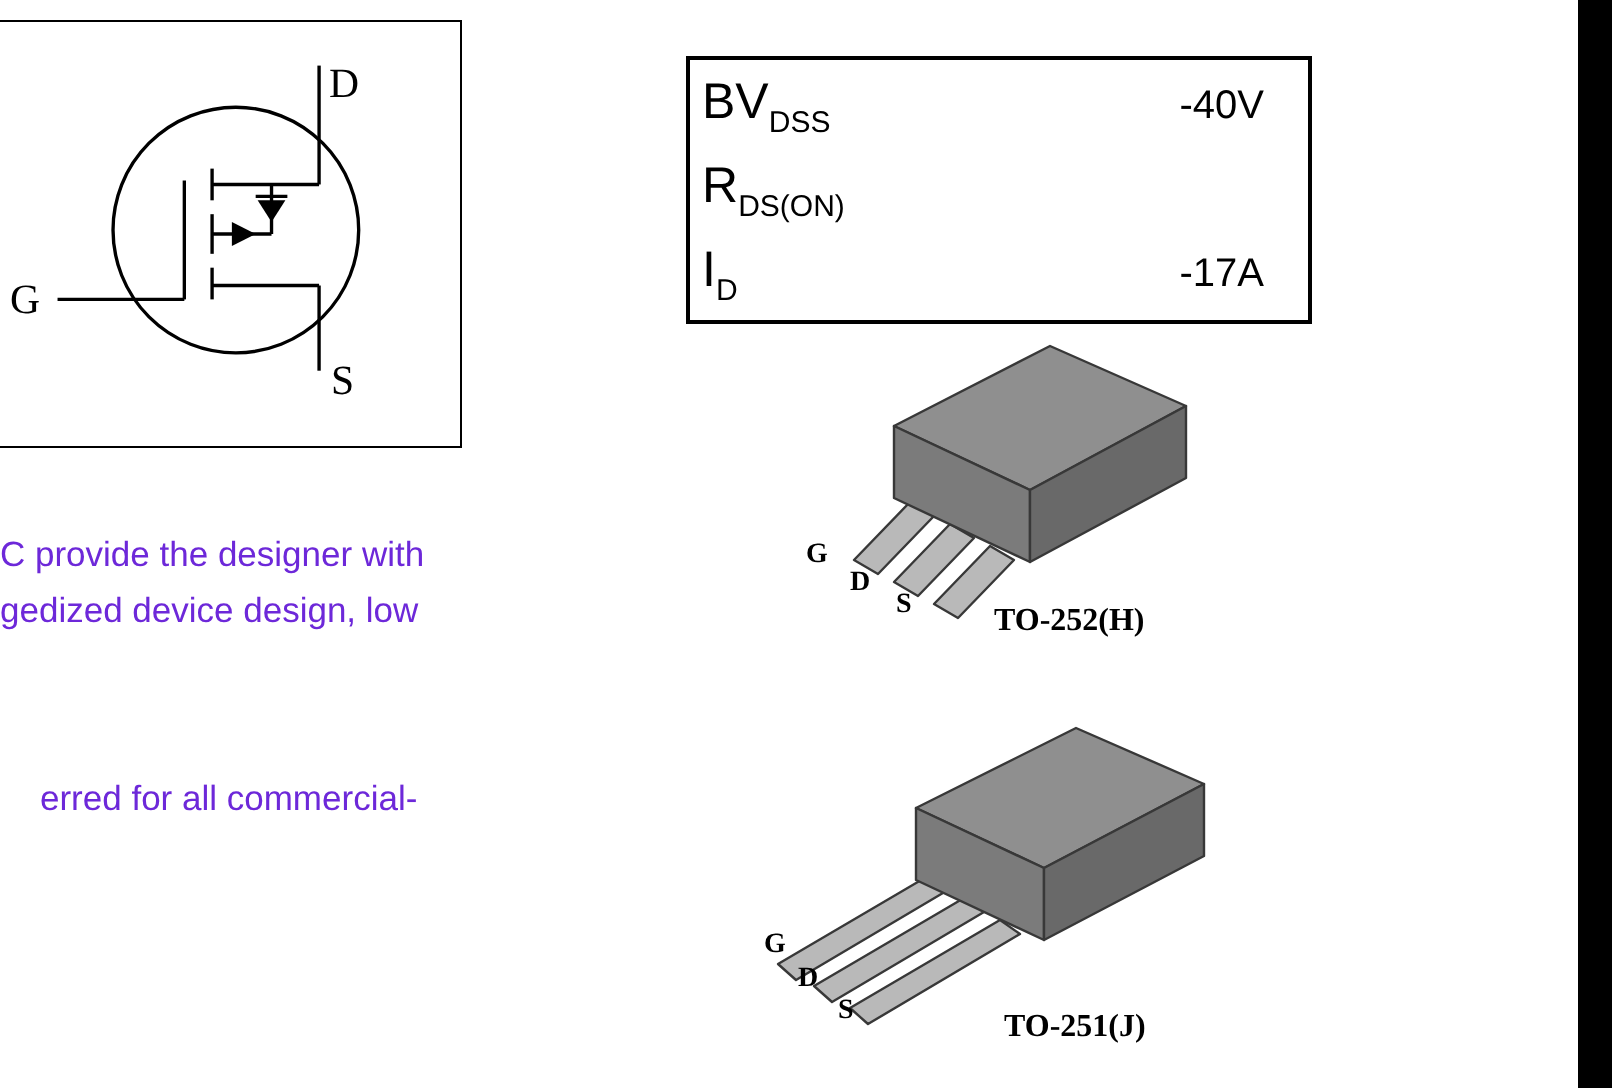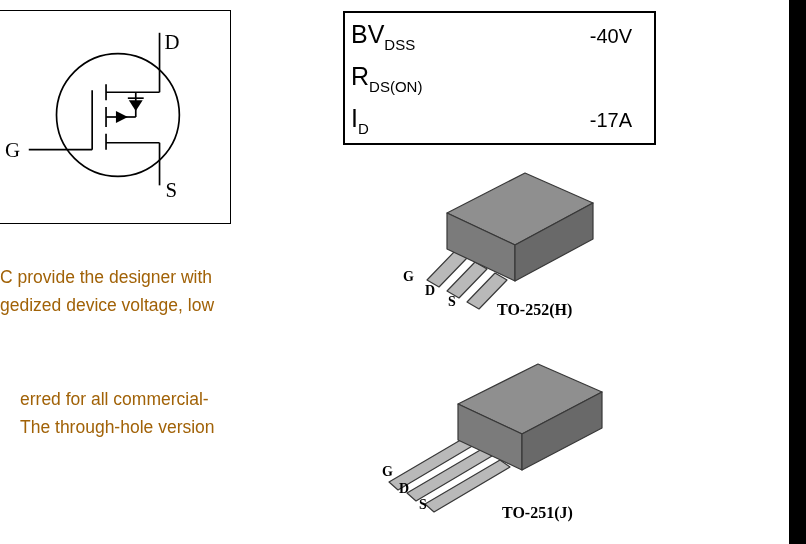--- a/index.html
+++ b/index.html
@@ -13,31 +13,31 @@
   
   .symbol-box {
     position:absolute; left:-10px; top:10px; width:241px; height:214px;
     border:1.6px solid #000; background:#fff;
   }
   .symbol-box svg { width:100%; height:100%; display:block; }
   .sym-label { font-family:"Liberation Serif", serif; font-size:21px; fill:#000; }
 
   
   .spec-table {
-    position:absolute; left:343px; top:11px; width:313px; height:134px;
+    position:absolute; left:343px; top:28px; width:313px; height:134px;
     border:2.5px solid #000; background:#fff;
     display:flex; flex-direction:column; justify-content:space-around; padding:2px 0;
   }
   .spec-row { display:flex; justify-content:space-between; align-items:center; padding:0 22px 0 6px; }
   .spec-param { font-size:25px; }
   .spec-param sub { font-size:15px; position:relative; bottom:-1px; }
   .spec-value { font-size:20px; }
 
   
-  .para { position:absolute; left:0; font-size:17.5px; line-height:27.5px; color:#a16207; }
+  .para { position:absolute; left:0; font-size:17.5px; line-height:27.5px; color:#6d28d9; }
   .para-1 { top:264px; }
   .para-2 { top:386px;margin-left:20px; }
 
   
   .package { position:absolute; }
   .pkg-1 { left:385px; top:163px; width:260px; height:160px; }
   .pkg-2 { left:370px; top:352px; width:290px; height:190px; }
   .package svg { width:100%; height:100%; display:block; }
   .pin-label { font-family:"Liberation Serif", serif; font-weight:bold; font-size:14px; fill:#000; }
   .pkg-name { font-family:"Liberation Serif", serif; font-weight:bold; font-size:16px; fill:#000; }
@@ -90,25 +90,24 @@
       <div class="spec-param"><span>R</span><sub>DS(ON)</sub></div>
     </div>
     <div class="spec-row">
       <div class="spec-param"><span>I</span><sub>D</sub></div>
       <div class="spec-value">-17A</div>
     </div>
   </div>
 
   <div class="para para-1">
     <div>C provide the designer with</div>
-    <div>gedized device voltage, low</div>
+    <div>gedized device design, low</div>
   </div>
   <div class="para para-2">
     <div>erred for all commercial-</div>
-    <div>The through-hole version</div>
   </div>
 
   <div class="package pkg-1">
     <svg viewBox="0 0 260 160">
       <g stroke="#383838" stroke-width="1.2" stroke-linejoin="round">
 
         <polygon points="70,88 82,95 54,124 42,117" fill="#b9b9b9"></polygon>
         <polygon points="90,99 102,106 74,135 62,128" fill="#b9b9b9"></polygon>
         <polygon points="110,110 122,117 94,146 82,139" fill="#b9b9b9"></polygon>
 

